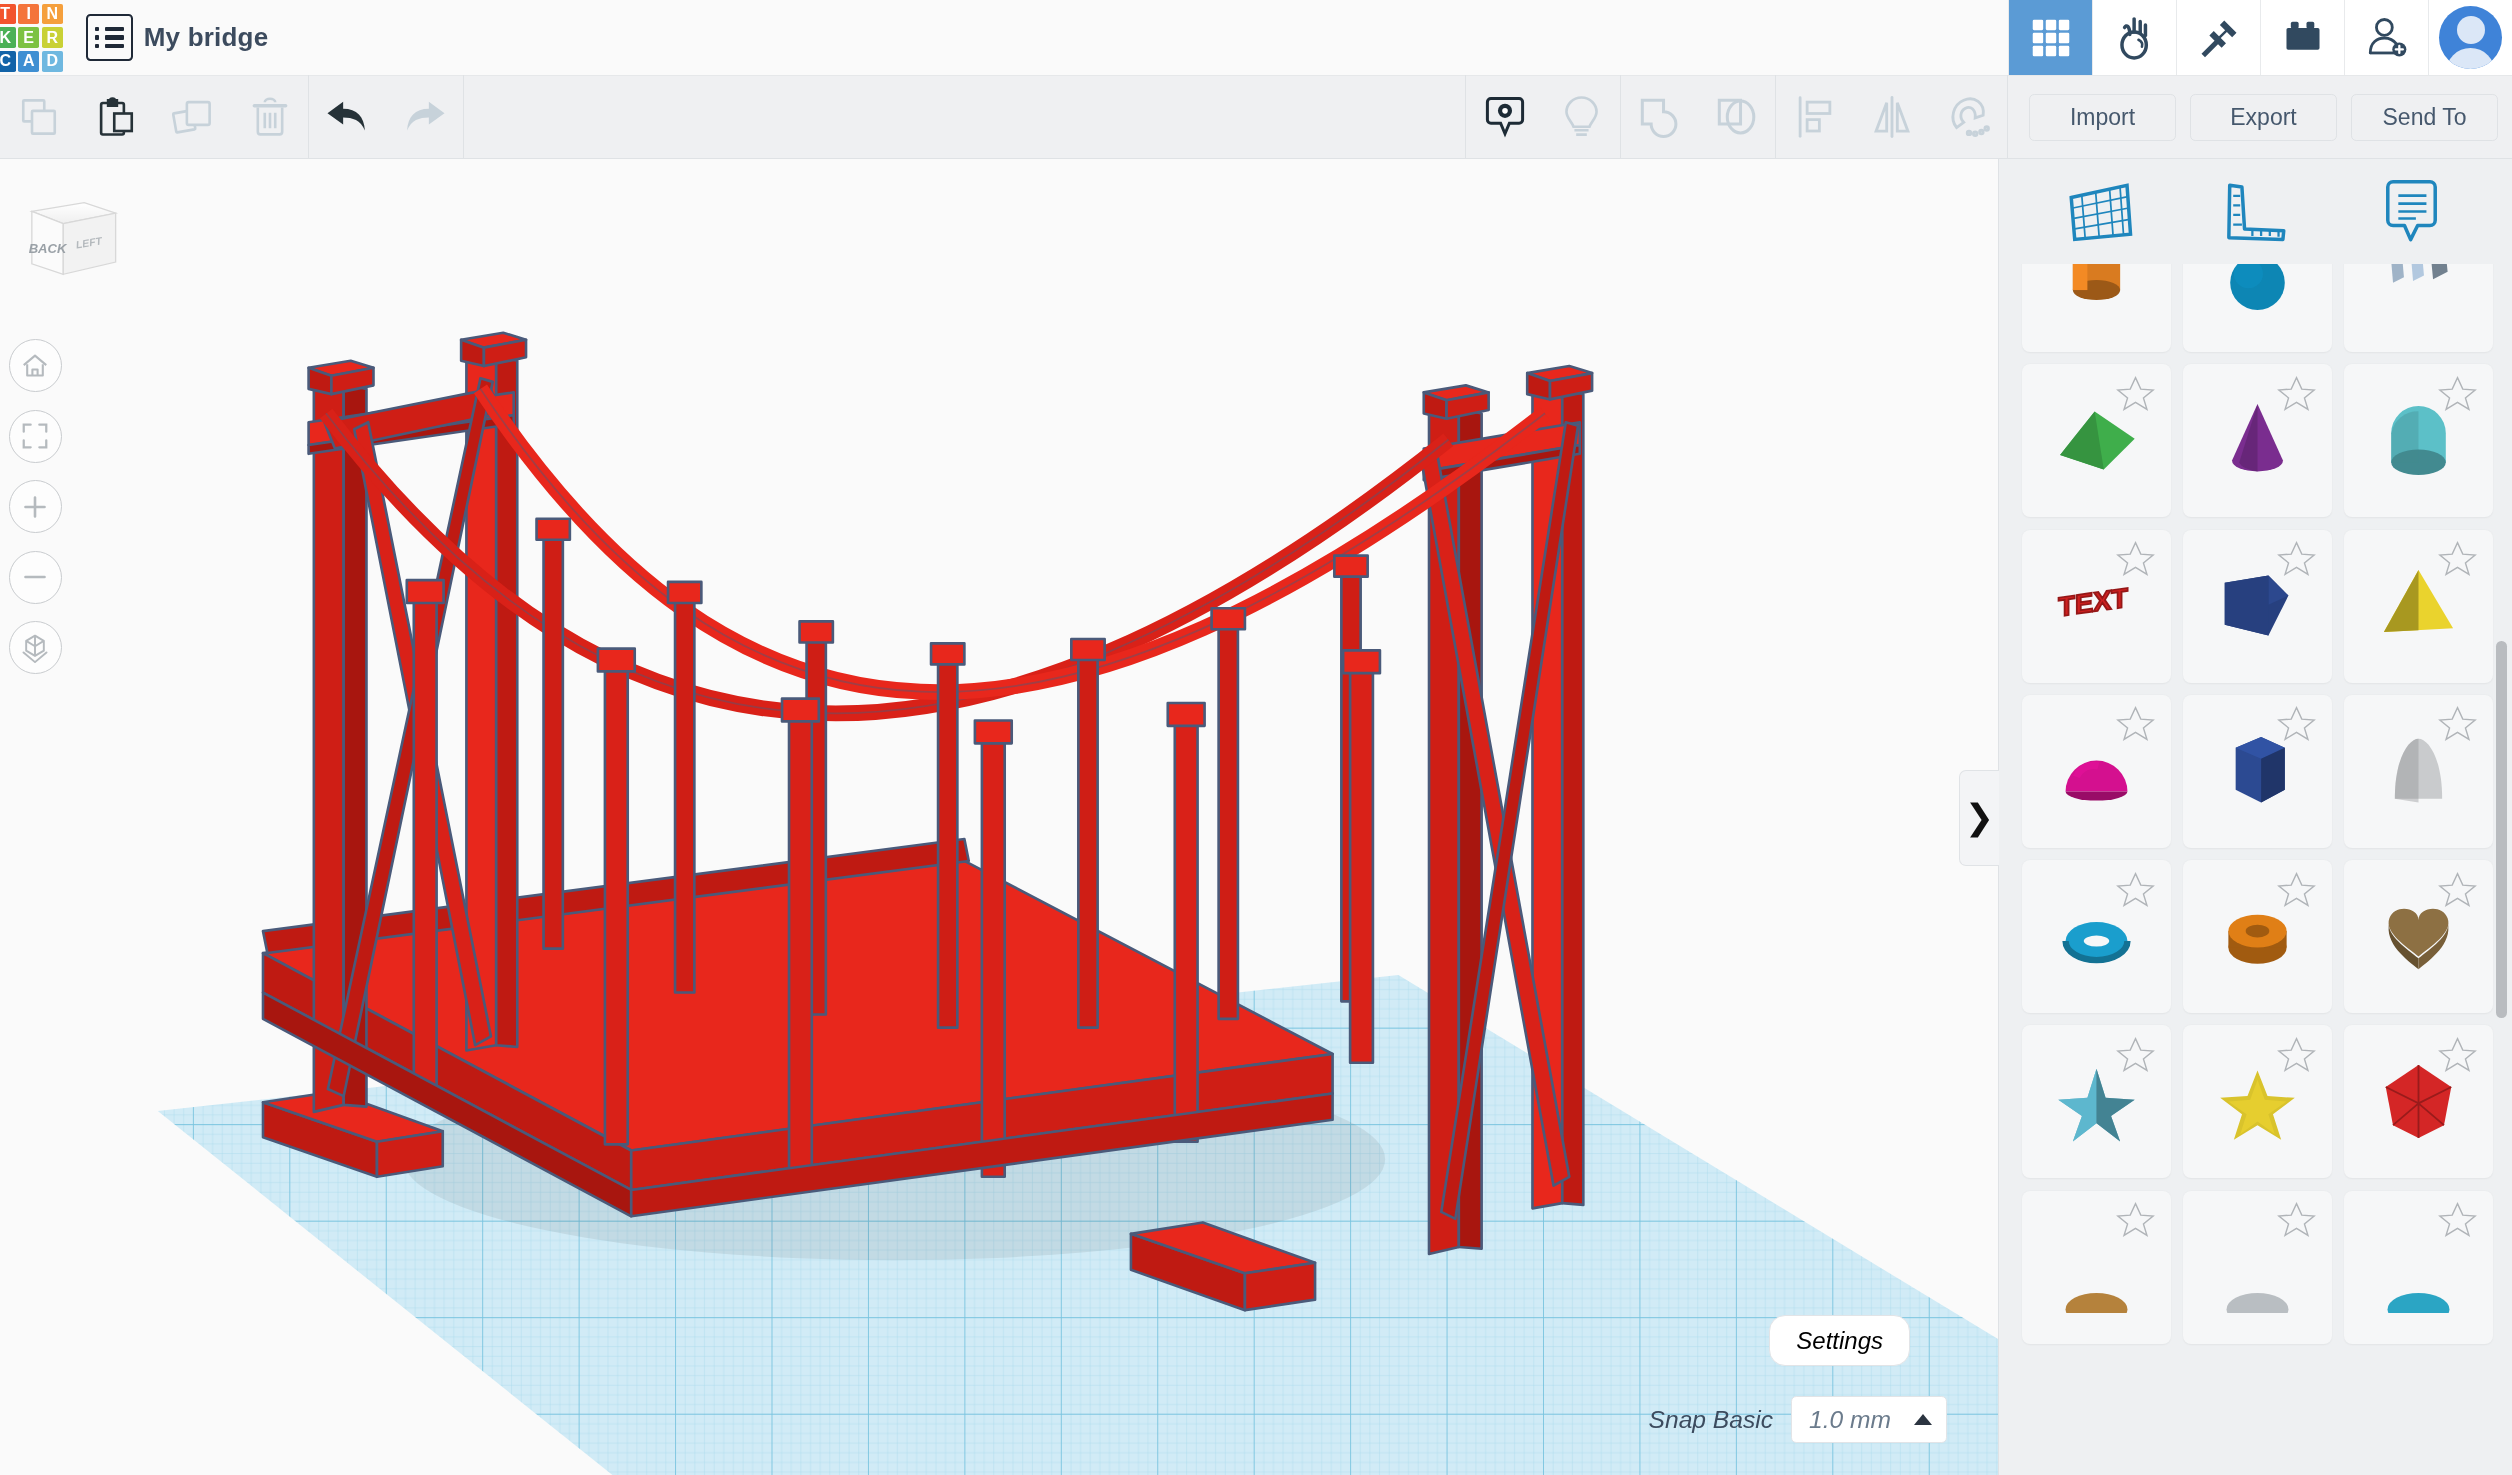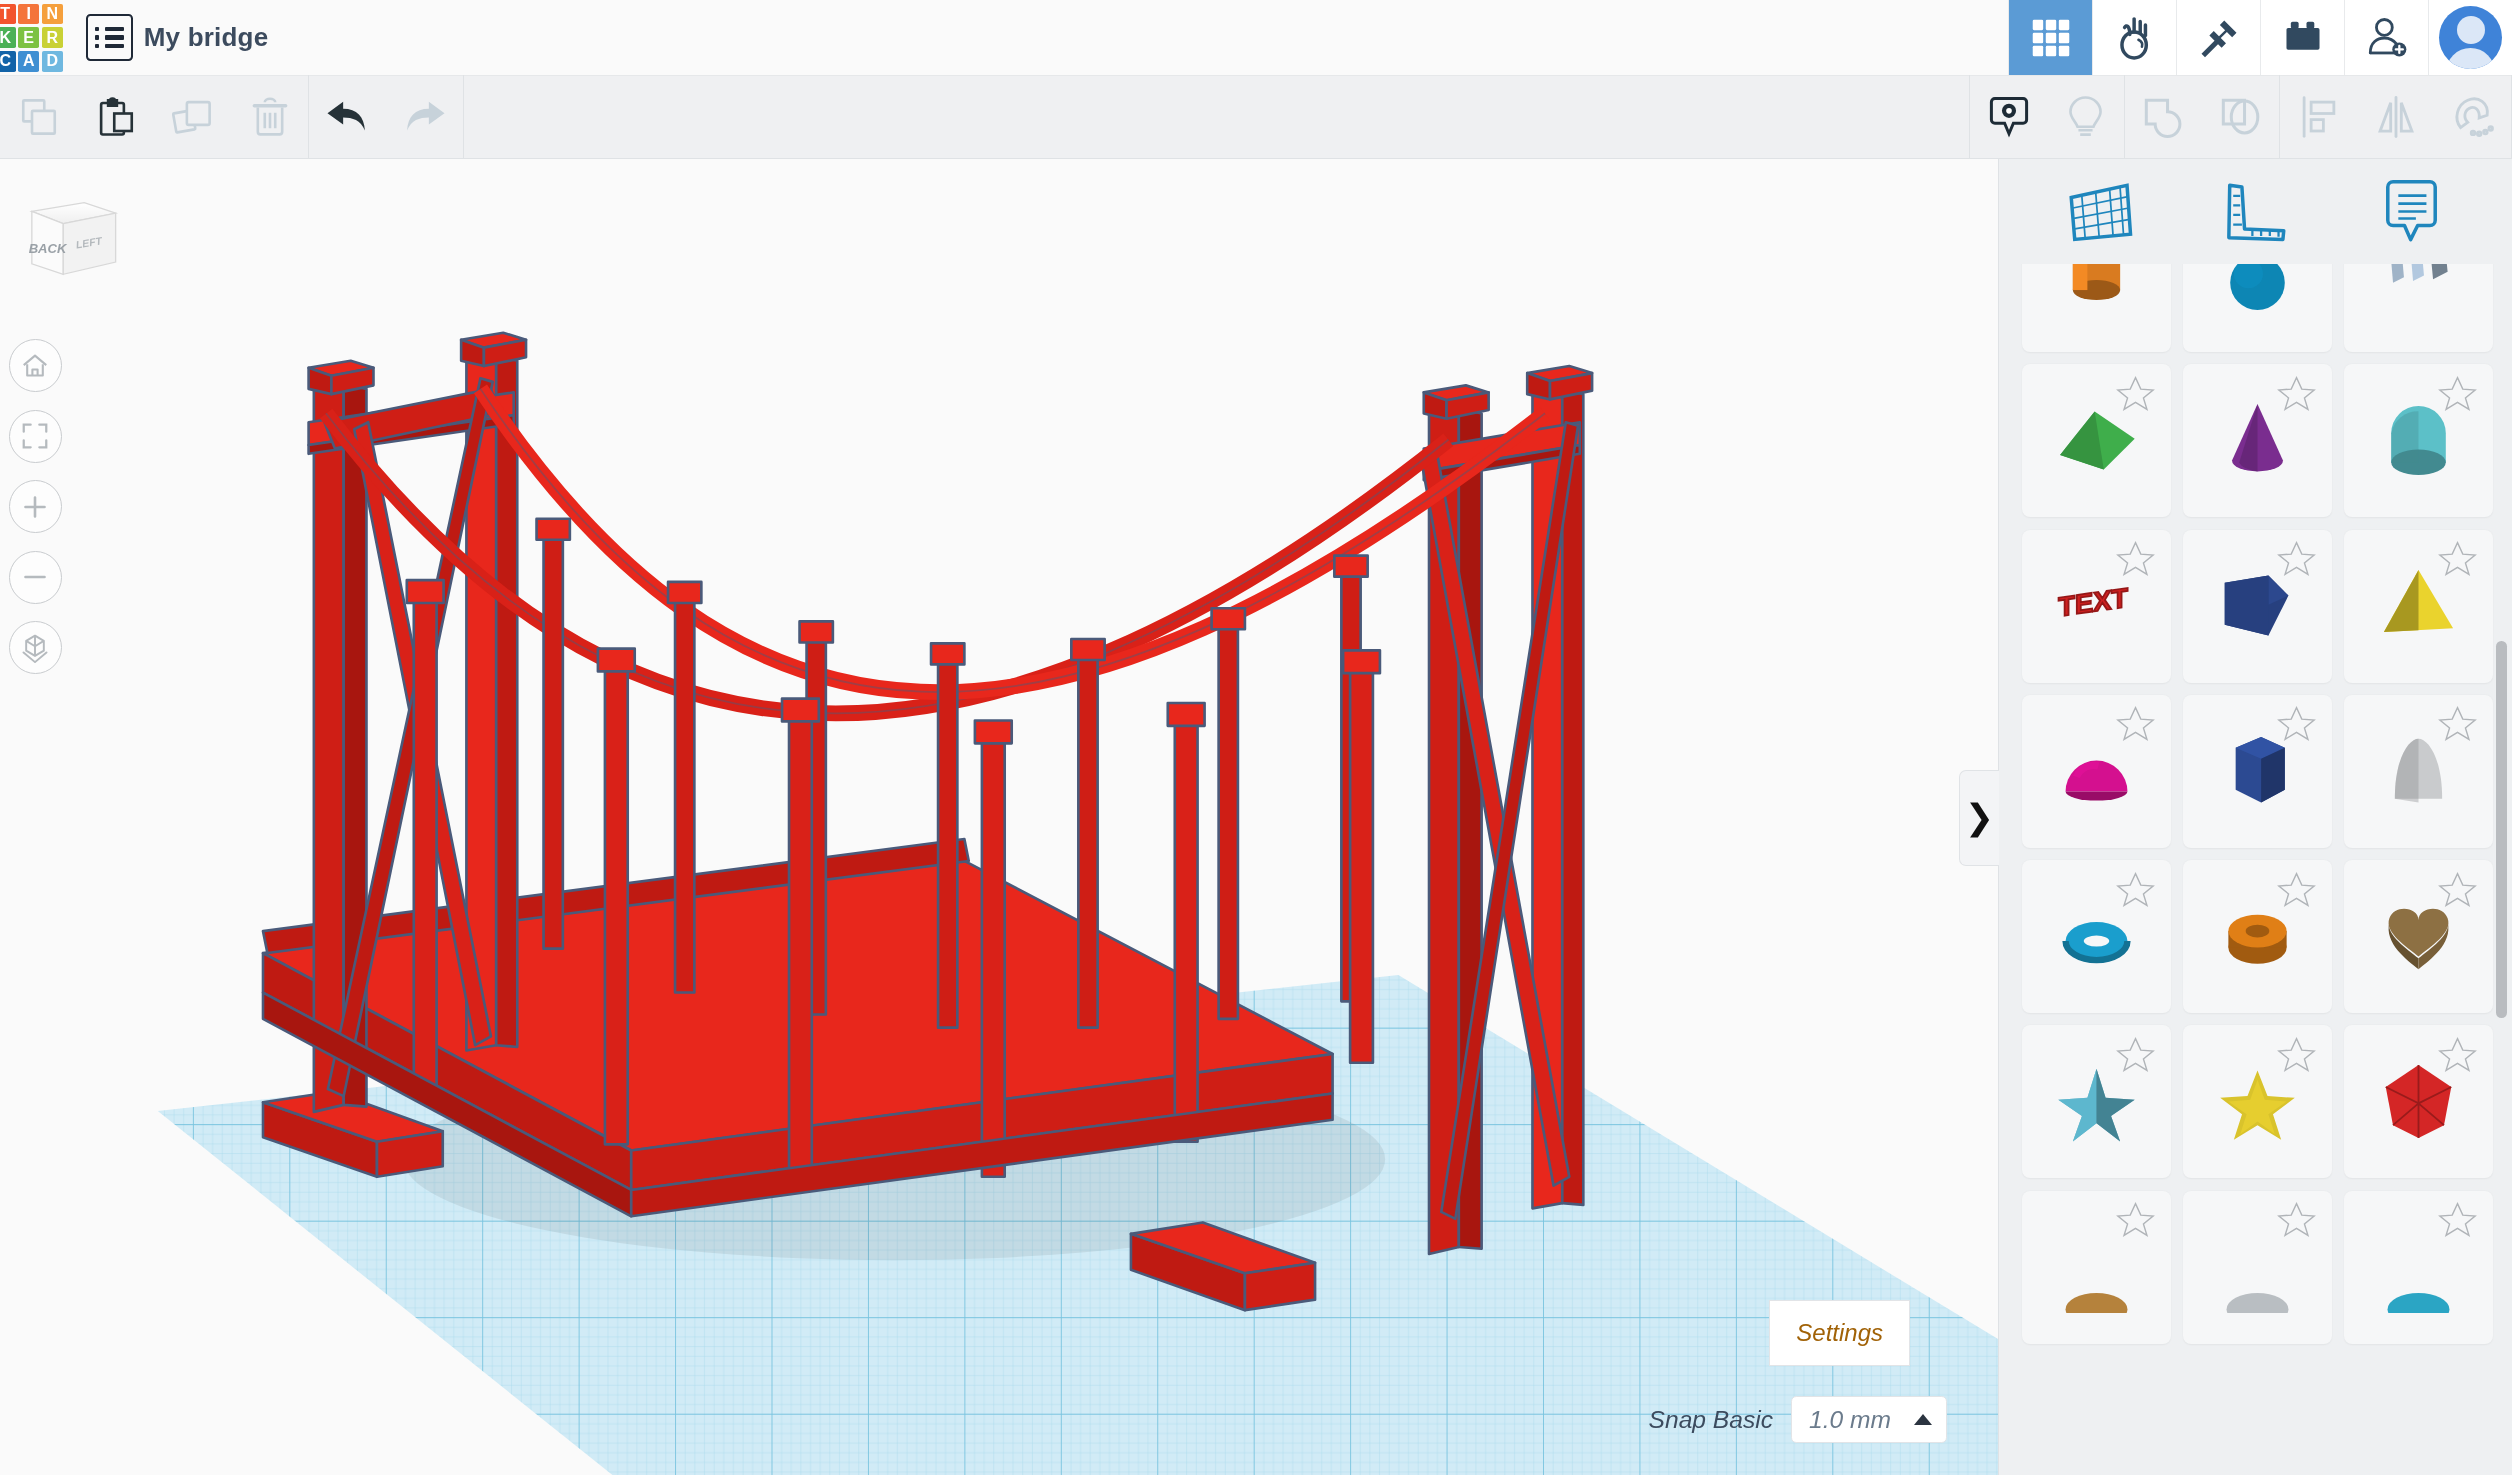--- a/index.html
+++ b/index.html
@@ -69,23 +69,23 @@
             flex-direction:column; gap:17.5px; }
   .navbtn { width:53px; height:53px; border-radius:50%; border:1.8px solid #c9cccf;
             background:#fdfdfd; display:flex; align-items:center;
             justify-content:center; }
 
   
   .plane { position:absolute; left:0; top:0; width:100%; height:100%;
            pointer-events:none; }
 
   
-  .settingsbtn { position:absolute; right:88px; bottom:110px; height:66px;
-     padding:0 26px; background:#fff; border:0.9px solid #e2e4e7; border-radius:0;
-     color:#a16207; font-size:24px; display:flex; align-items:center; }
+  .settingsbtn { position:absolute; right:88px; bottom:110px; height:51px;
+     padding:0 26px; background:#fff; border:0.9px solid #e2e4e7; border-radius:16px;
+     color:#000000; font-size:24px; display:flex; align-items:center; }
   .snapwrap { position:absolute; right:51px; bottom:33px; display:flex;
               align-items:center; gap:17.5px; }
   .snaplabel { font-size:24.6px; color:#3c4b5e; }
   .snapsel { height:47px; padding:0 14px 0 17.5px; background:#fff;
      border:0.9px solid #e2e4e7; border-radius:5.3px; color:#6b7b8c; font-size:24.6px;
      display:flex; align-items:center; gap:23px; min-width:154px; }
   .caretup { width:0;height:0;border-left:9.6px solid transparent;
      border-right:9.6px solid transparent;border-bottom:11.4px solid #2b3440; }
 
   
@@ -318,20 +318,25 @@
           <path d="M12 38 C4 28, 8 12, 20 7 C32 2, 44 10, 42 24 L33 27 C34 18, 28 13, 22 16 C16 19, 15 27, 20 32 Z"></path>
           <circle cx="26" cy="44" r="2"></circle>
             <circle cx="33" cy="45" r="2"></circle>
             <circle cx="40" cy="43" r="2"></circle>
             <circle cx="46" cy="39" r="2"></circle>
         </svg>
       </div>
     </div>
     <div class="vsep"></div>
 
+    <div style="display:flex;align-items:center;padding-left:21px;">
+      <div class="pbtn">Import</div>
+      <div class="pbtn">Export</div>
+      <div class="pbtn">Send To</div>
+    </div>
   </div>
 
   <div class="main">
 
     <div class="canvas">
 
       <svg class="plane" viewBox="0 0 2279 1501" preserveAspectRatio="none">
         <defs>
           <pattern id="gridFine" width="11" height="11" patternUnits="userSpaceOnUse">
             <path d="M11 0 H0 V11" fill="none" stroke="#8fd0e6" stroke-width="1"></path>

